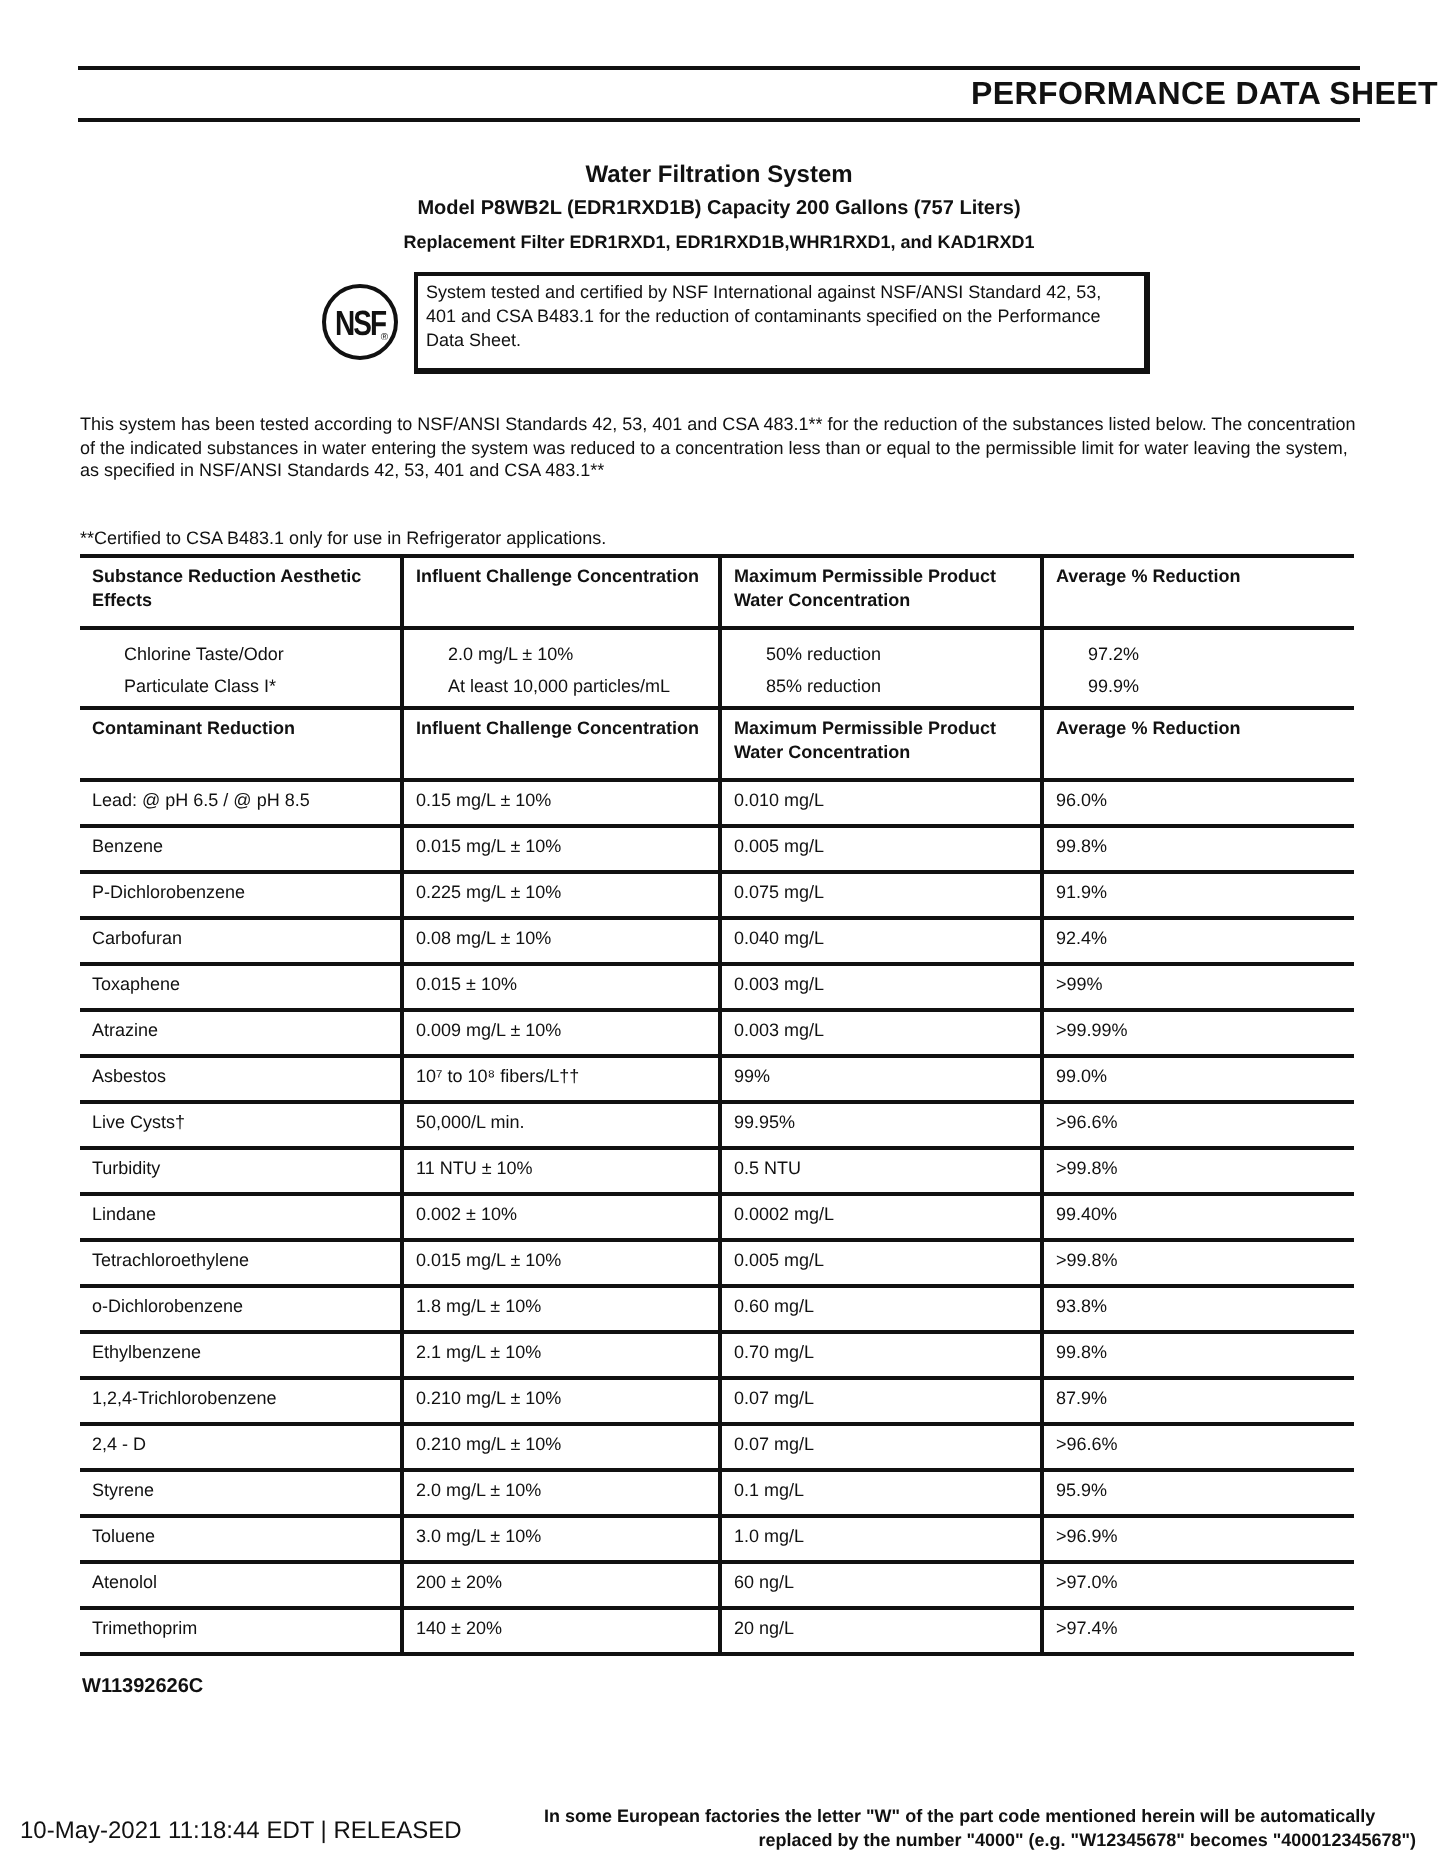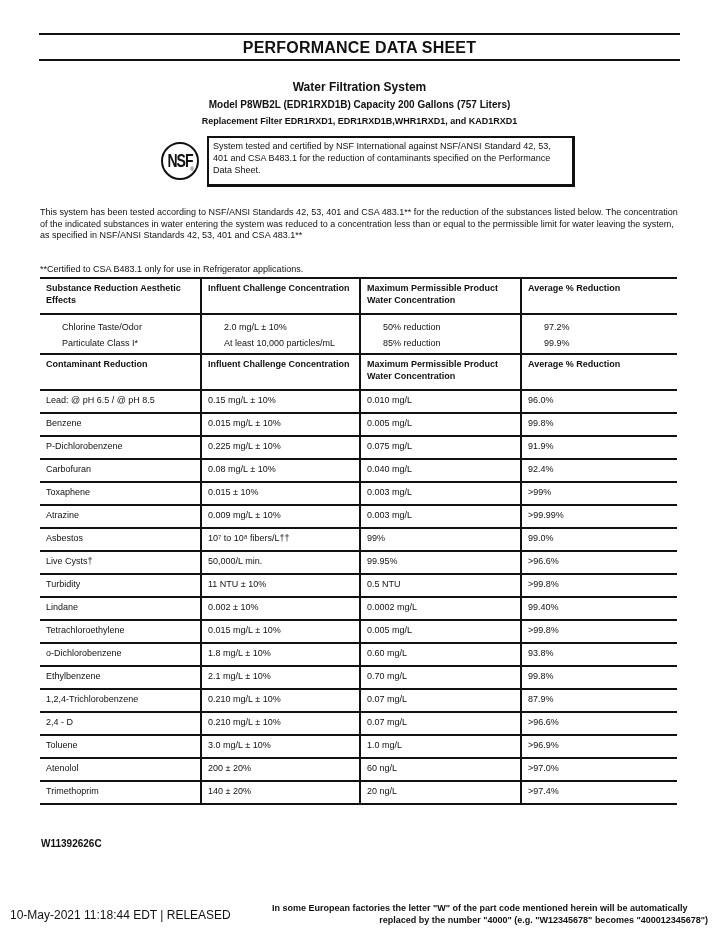--- a/index.html
+++ b/index.html
@@ -2,21 +2,21 @@
 <html><head>
 <meta charset="utf-8">
 <style>
   html, body { margin: 0; padding: 0; background: #ffffff; }
   body {
     width: 719px; height: 929px; position: relative; overflow: hidden;
     font-family: "Liberation Sans", "DejaVu Sans", sans-serif; color: #111;
   }
   .rule { position: absolute; left: 39px; width: 641px; height: 2px; background: #111; }
   .title {
-    position: absolute; top: 39px; left: 0; width: 719px; text-align: center;
+    position: absolute; top: 39px; left: 0; width: 719px; text-align: right;
     font-size: 16px; font-weight: bold; letter-spacing: 0.2px;
   }
   .sub1 { position: absolute; top: 80px; left: 0; width: 719px; text-align: center; font-size: 12px; font-weight: bold; }
   .sub2 { position: absolute; top: 99px; left: 0; width: 719px; text-align: center; font-size: 10px; font-weight: bold; }
   .sub3 { position: absolute; top: 116px; left: 0; width: 719px; text-align: center; font-size: 9px; font-weight: bold; }
   .nsf-logo {
     position: absolute; top: 142px; left: 161px; width: 38px; height: 38px;
     border: 2px solid #111; border-radius: 50%; box-sizing: border-box;
     display: flex; align-items: center; justify-content: center;
   }
@@ -192,20 +192,26 @@
         <td class="c3">0.07 mg/L</td>
         <td>87.9%</td>
       </tr>
     <tr class="row">
         <td class="c1">2,4 - D</td>
         <td class="c2">0.210 mg/L ± 10%</td>
         <td class="c3">0.07 mg/L</td>
         <td>&gt;96.6%</td>
       </tr>
     <tr class="row">
+        <td class="c1">Styrene</td>
+        <td class="c2">2.0 mg/L ± 10%</td>
+        <td class="c3">0.1 mg/L</td>
+        <td>95.9%</td>
+      </tr>
+    <tr class="row">
         <td class="c1">Toluene</td>
         <td class="c2">3.0 mg/L ± 10%</td>
         <td class="c3">1.0 mg/L</td>
         <td>&gt;96.9%</td>
       </tr>
     <tr class="row">
         <td class="c1">Atenolol</td>
         <td class="c2">200 ± 20%</td>
         <td class="c3">60 ng/L</td>
         <td>&gt;97.0%</td>

